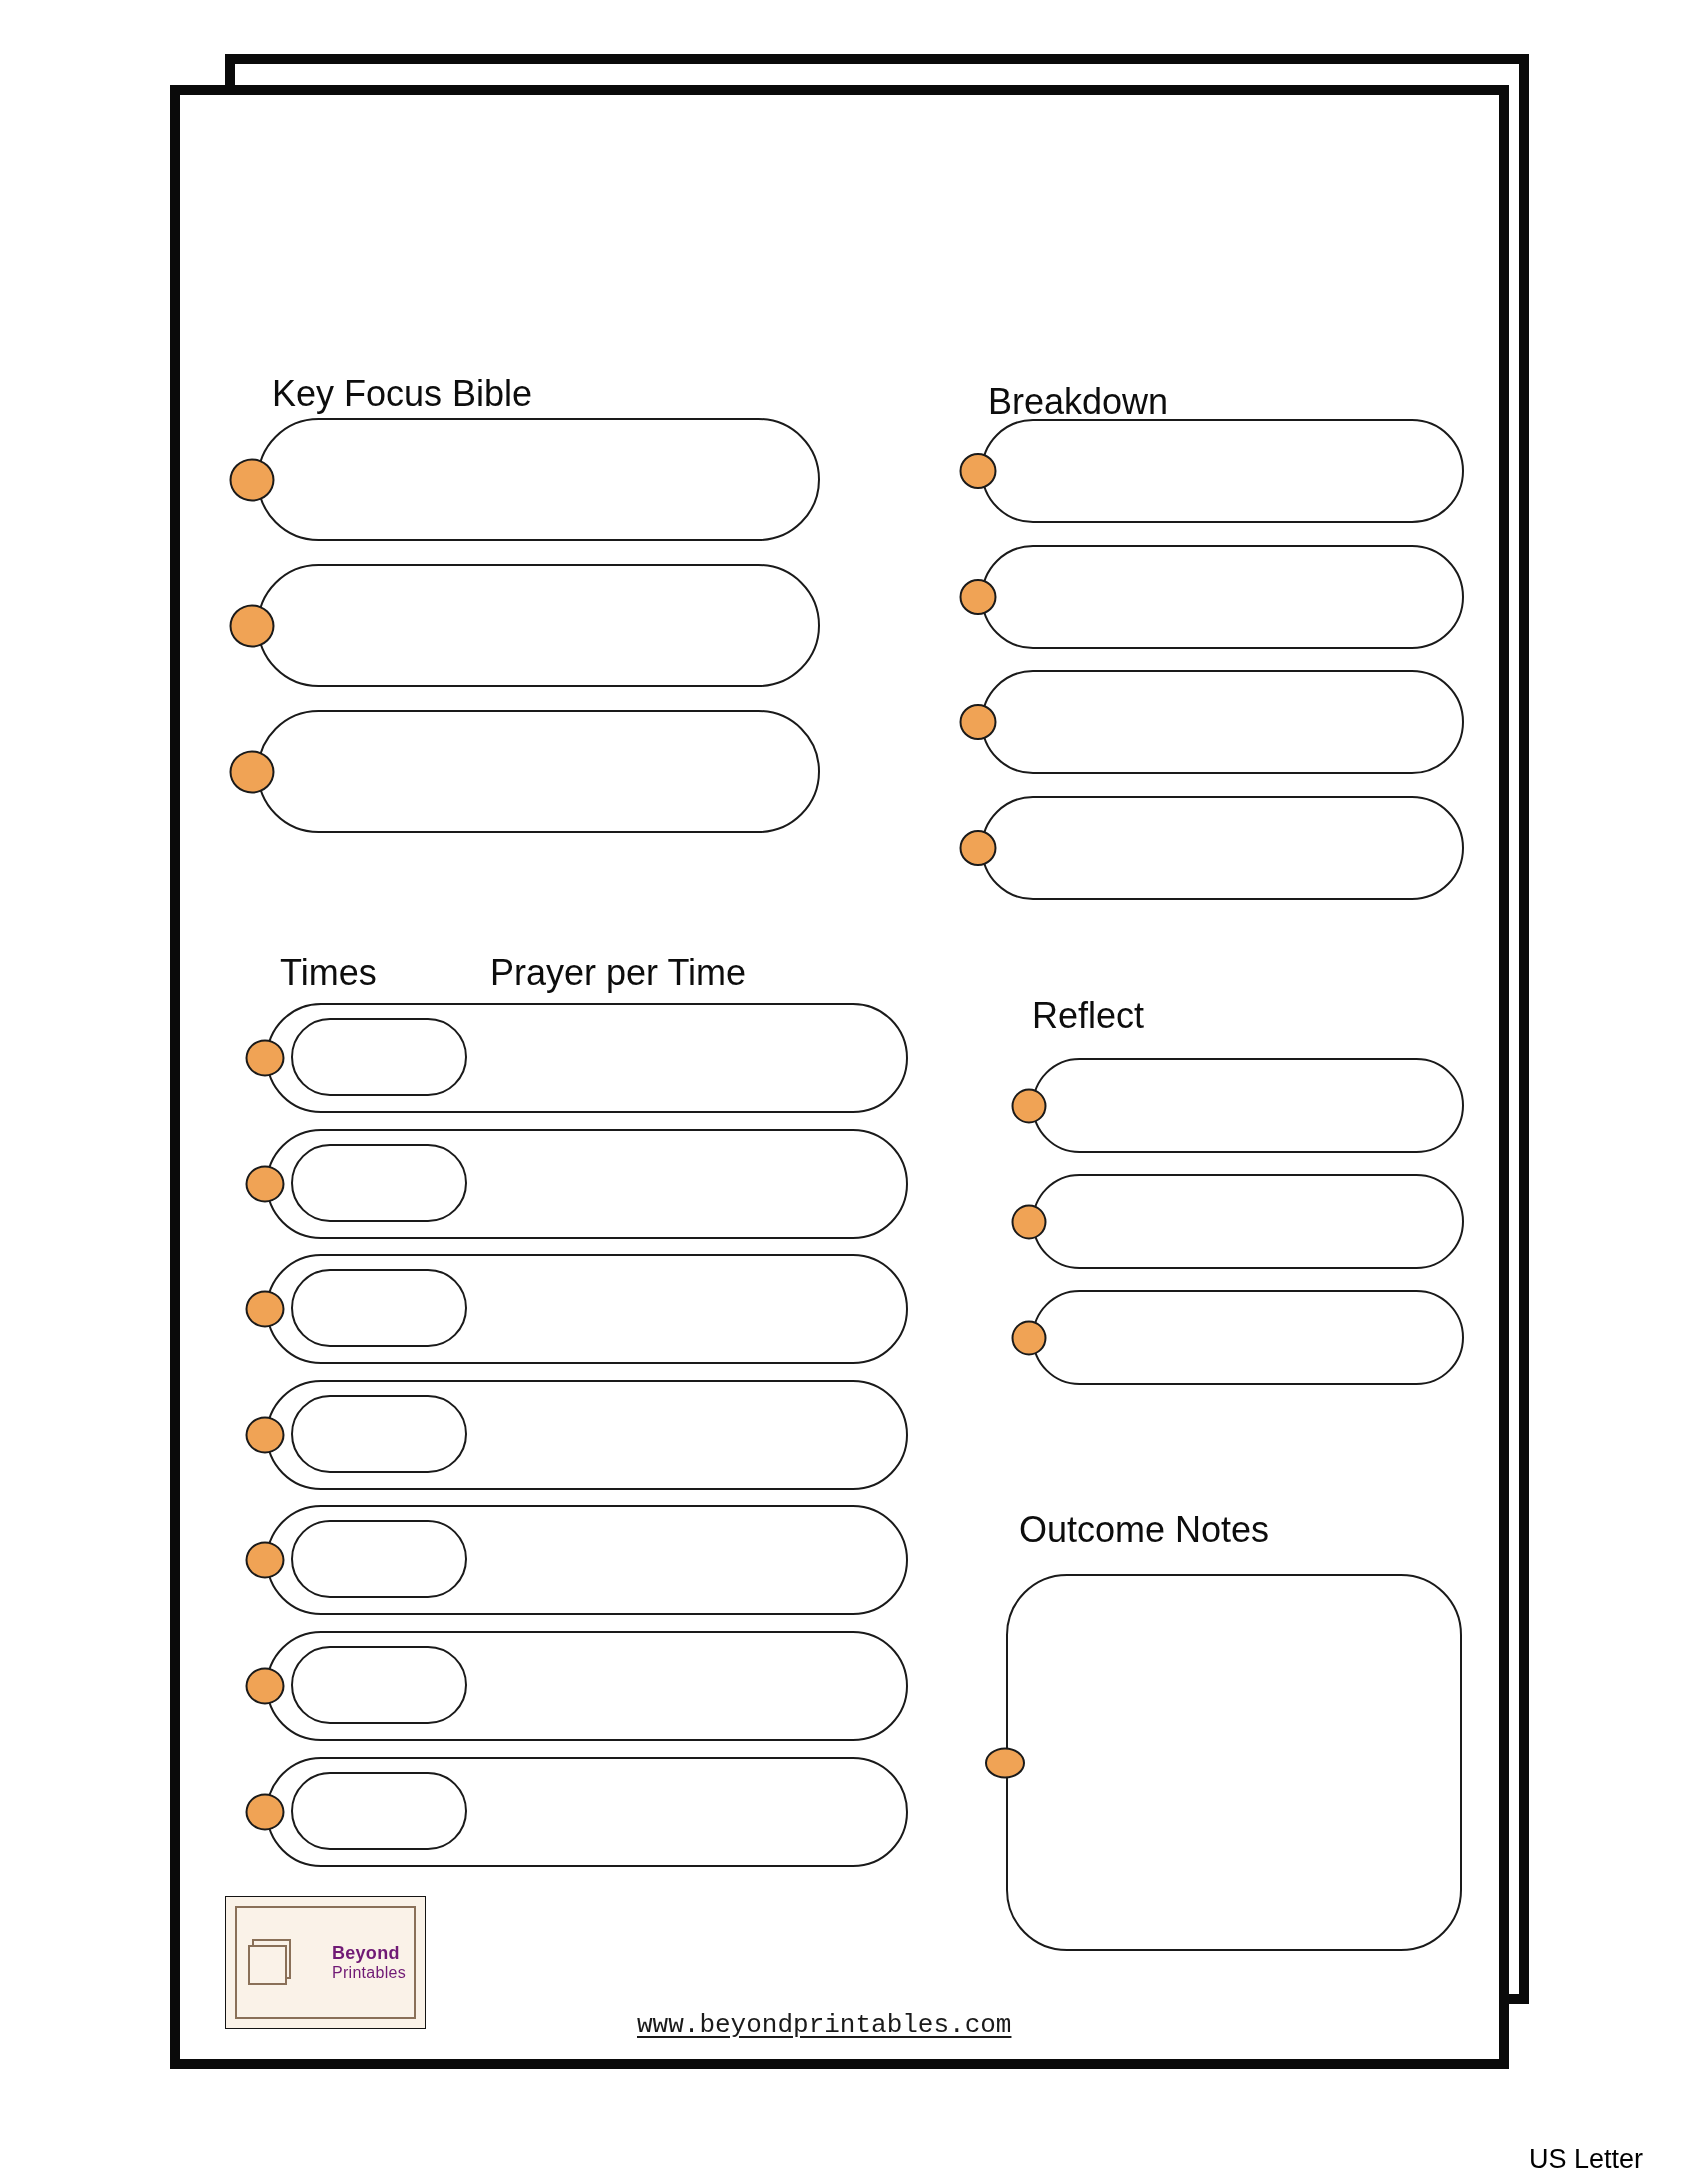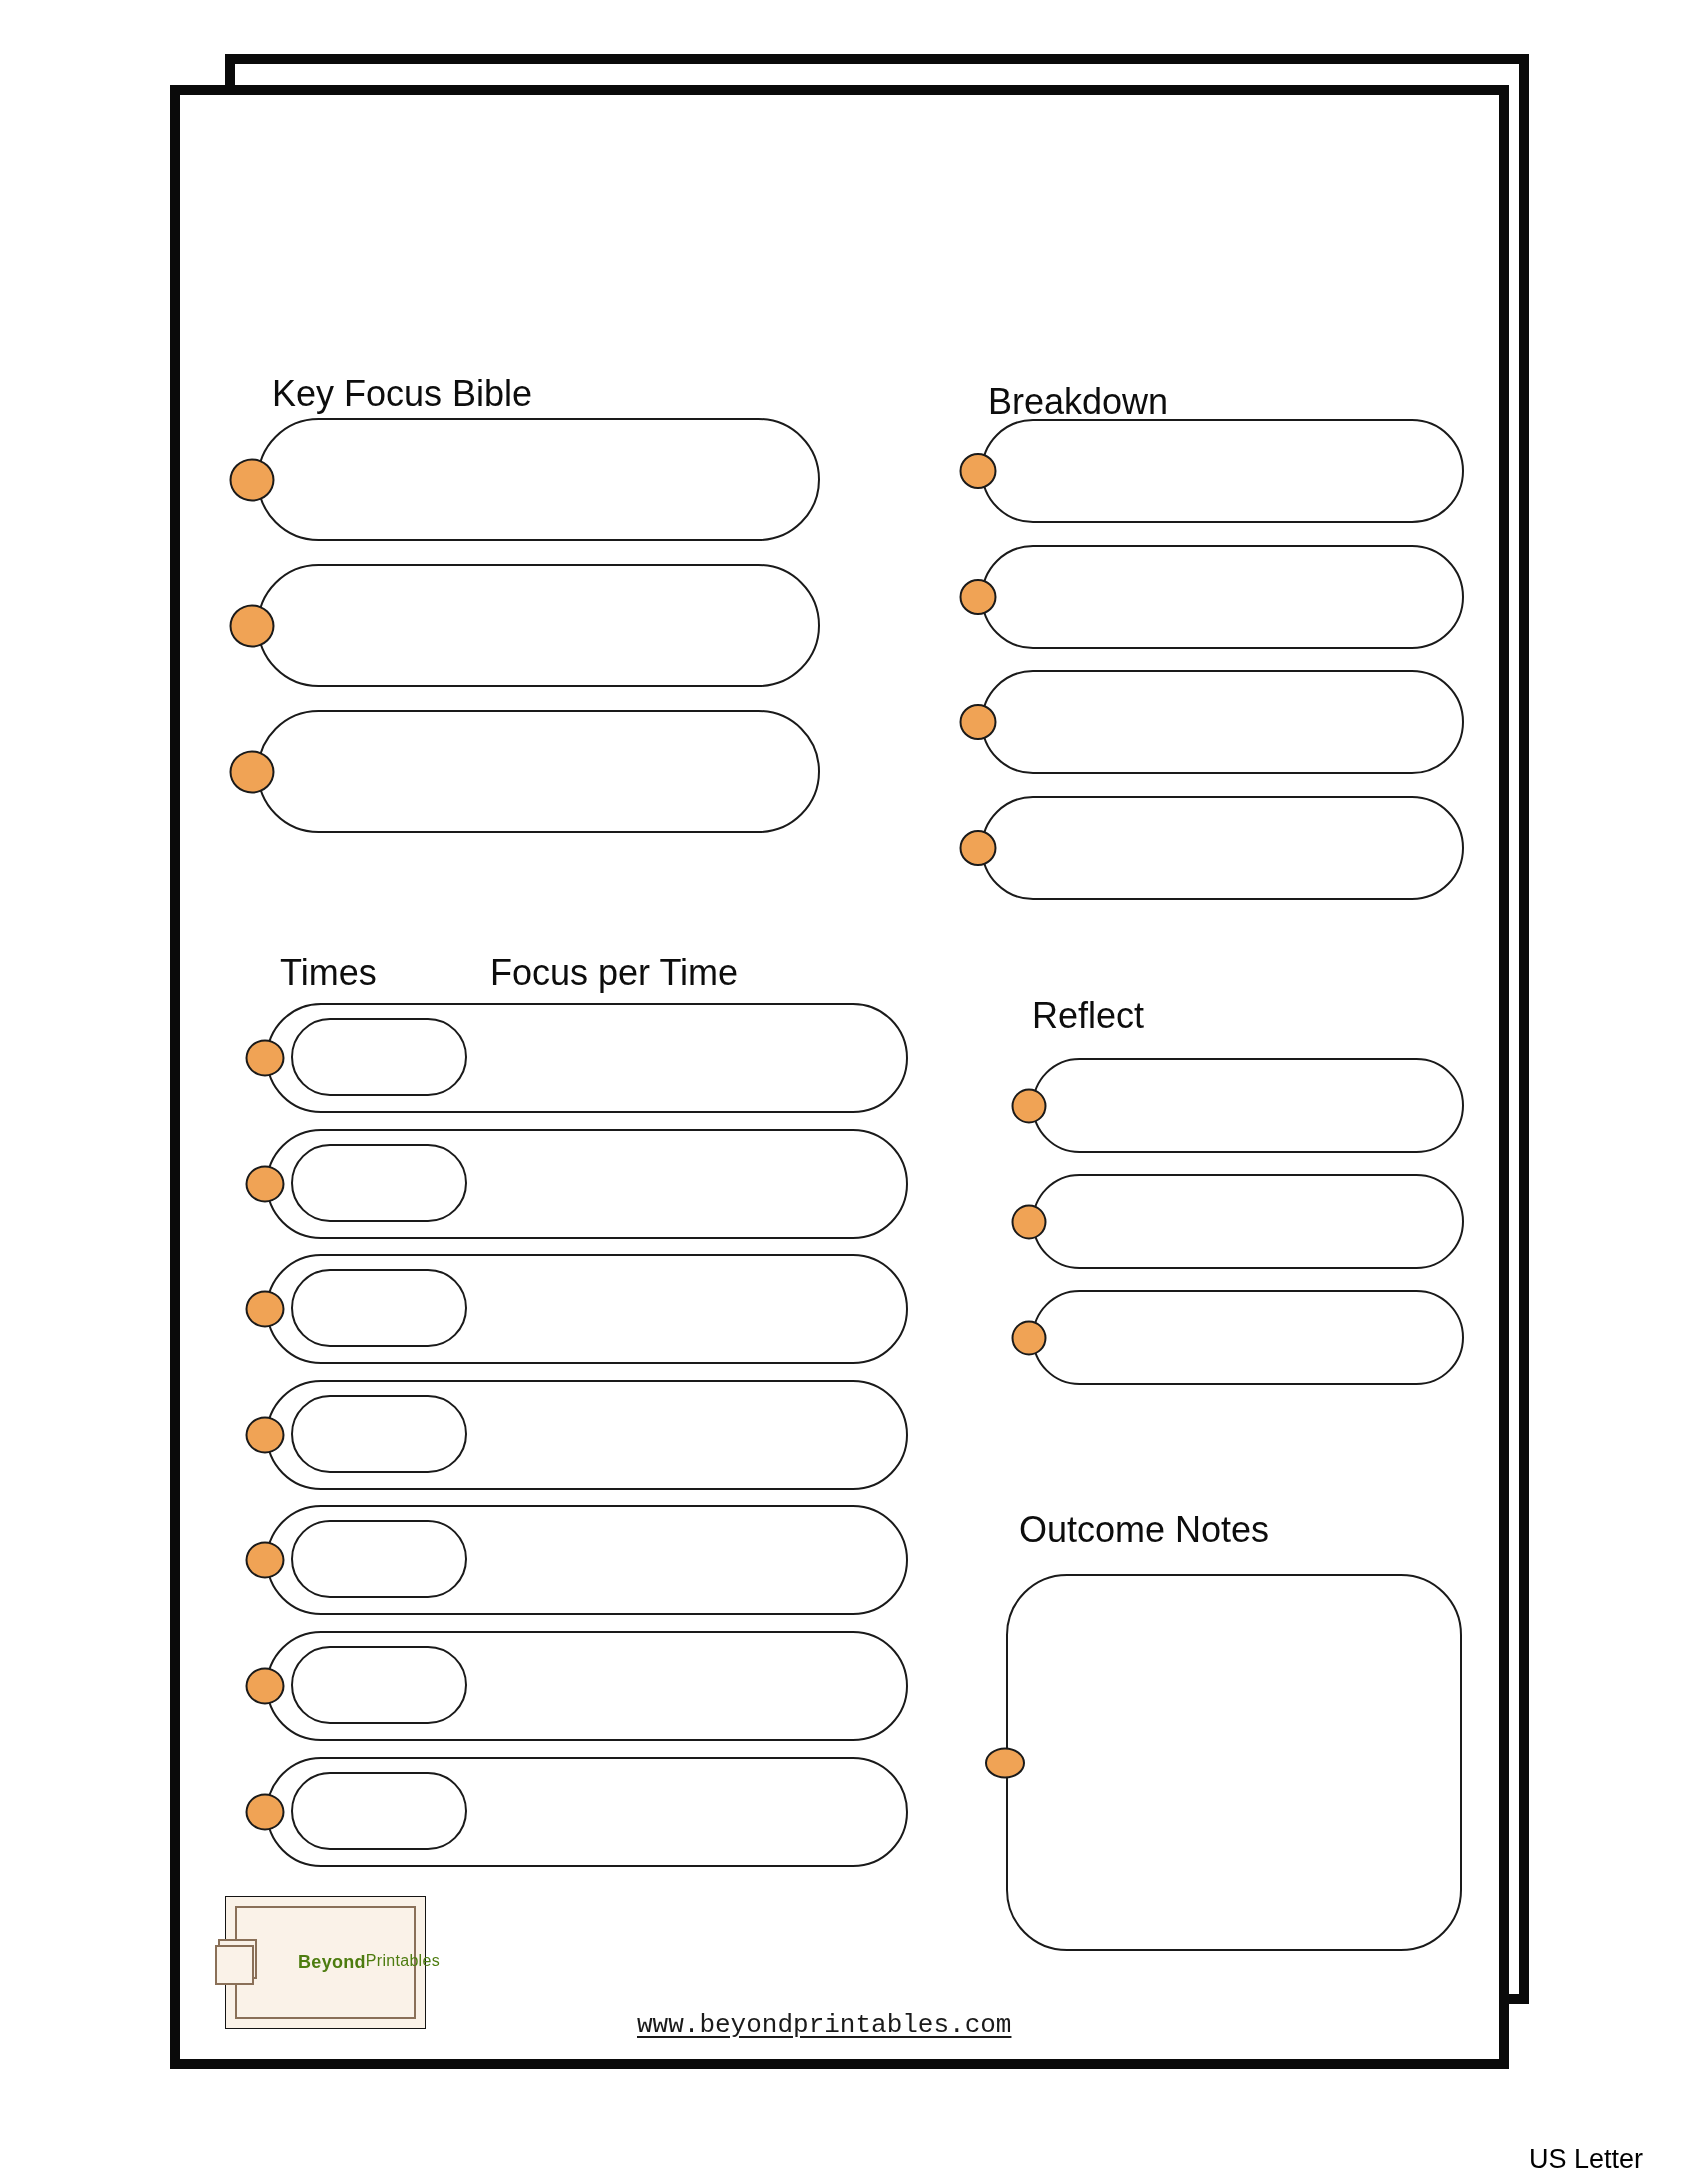--- a/index.html
+++ b/index.html
@@ -60,21 +60,21 @@
     background:#faf2e8;border:1.7px solid #141414;padding:8.6px;
   }
   #logo-inner{
     width:100%;height:100%;box-sizing:border-box;border:2.6px solid #8a7058;
     display:flex;align-items:center;justify-content:center;gap:12px;
   }
   #logo-icon{position:relative;width:48px;height:50px;flex:0 0 auto;}
   #logo-icon .sq{position:absolute;width:39px;height:40px;box-sizing:border-box;border:2.6px solid #8a7058;background:#faf2e8;}
   #logo-icon .sq-back{left:7px;top:1.7px;}
   #logo-icon .sq-front{left:3.5px;top:7.8px;}
-  #logo-text{display:flex;flex-direction:row;line-height:1.15;color:#4d7c0f;letter-spacing:0.3px;margin-left:27px;}
+  #logo-text{display:flex;flex-direction:column;line-height:1.15;color:#701a75;letter-spacing:0.3px;margin-left:27px;}
   #logo-text .l1{font-size:18px;font-weight:700;}
   #logo-text .l2{font-size:16px;font-weight:400;}
 </style>
 </head>
 <body>
 
 <div id="canvas">
 
   <div id="sheet-back" class="sheet"></div>
   <div id="sheet-front" class="sheet"></div>
@@ -110,21 +110,21 @@
       <div class="row">
         <span class="dot dot-bd"></span>
       </div>
 
       <div class="row">
         <span class="dot dot-bd"></span>
       </div>
     </div>
 
   <div class="heading" style="left:280px;top:953px">Times</div>
-  <div class="heading" style="left:490px;top:953px">Focus per Time</div>
+  <div class="heading" style="left:490px;top:953px">Prayer per Time</div>
   <div id="times-rows" class="rows">
 
       <div class="row">
         <span class="dot dot-tm"></span>
         <span class="time-inner"></span>
       </div>
 
       <div class="row">
         <span class="dot dot-tm"></span>
         <span class="time-inner"></span>

